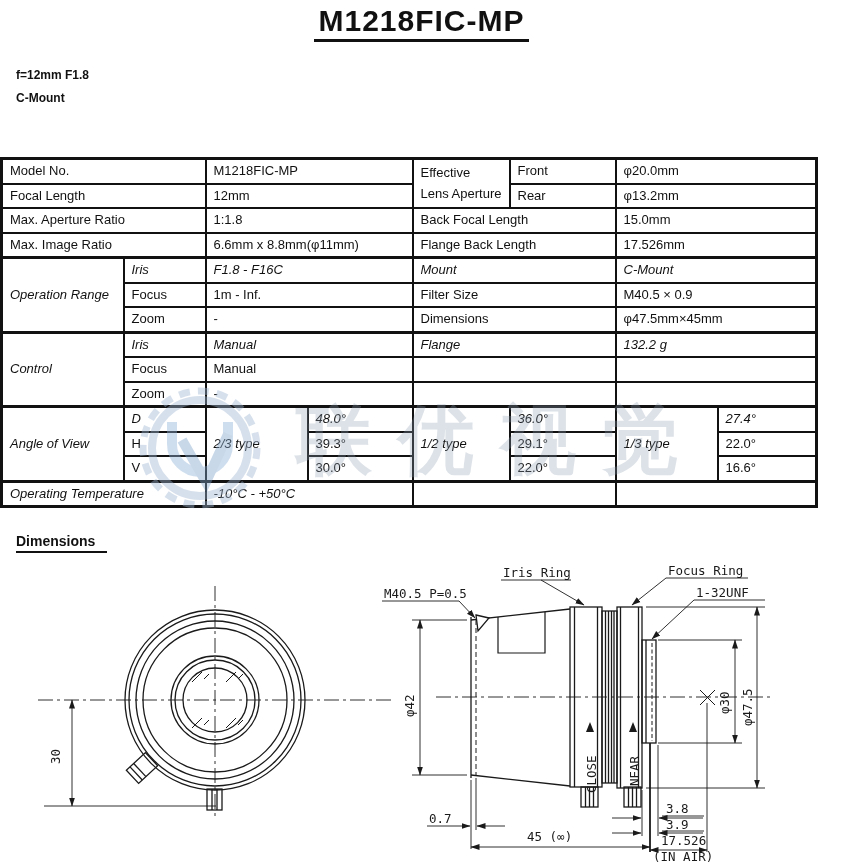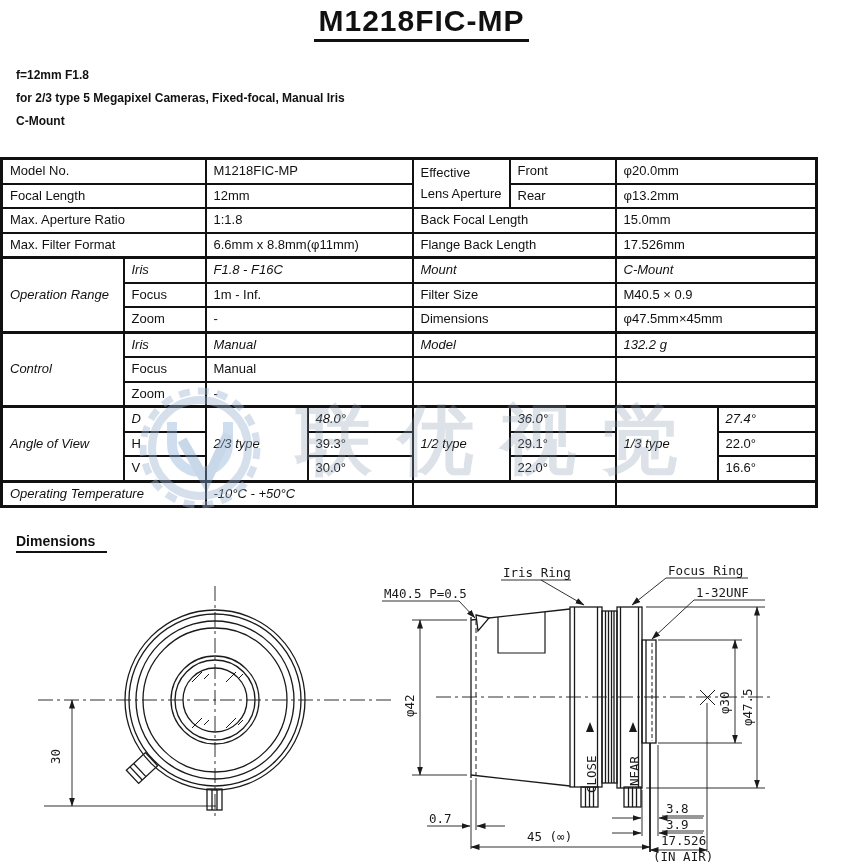--- a/index.html
+++ b/index.html
@@ -30,21 +30,20 @@
 <body>
 
 <div class="page">
 
   <div class="title-wrap">
     <span class="title">M1218FIC-MP</span>
   </div>
 
   <div class="subtitle">
     <div>f=12mm F1.8</div>
-    <div>for 2/3 type 5 Megapixel Cameras, Fixed-focal, Manual Iris</div>
     <div>C-Mount</div>
   </div>
 
   <div class="spec-table-wrap">
   <table class="spec">
     <colgroup>
       <col style="width:122px">
           <col style="width:82px">
           <col style="width:102px">
           <col style="width:105px">
@@ -70,21 +69,21 @@
       <td>Rear</td>
       <td colspan="2">φ13.2mm</td>
     </tr>
     <tr>
       <td colspan="2">Max. Aperture Ratio</td>
       <td colspan="2">1:1.8</td>
       <td colspan="2">Back Focal Length</td>
       <td colspan="2">15.0mm</td>
     </tr>
     <tr>
-      <td colspan="2">Max. Filter Format</td>
+      <td colspan="2">Max. Image Ratio</td>
       <td colspan="2">6.6mm x 8.8mm(φ11mm)</td>
       <td colspan="2">Flange Back Length</td>
       <td colspan="2">17.526mm</td>
     </tr>
     <tr>
       <td rowspan="3" class="sect">Operation Range</td>
       <td class="sect">Iris</td>
       <td colspan="2" class="sect">F1.8 - F16C</td>
       <td colspan="2" class="sect">Mount</td>
       <td colspan="2" class="sect">C-Mount</td>
@@ -98,21 +97,21 @@
     <tr>
       <td>Zoom</td>
       <td colspan="2">-</td>
       <td colspan="2">Dimensions</td>
       <td colspan="2">φ47.5mm×45mm</td>
     </tr>
     <tr>
       <td rowspan="3" class="sect">Control</td>
       <td class="sect">Iris</td>
       <td colspan="2" class="sect">Manual</td>
-      <td colspan="2" class="sect">Model</td>
+      <td colspan="2" class="sect">Flange</td>
       <td colspan="2" class="sect">132.2 g</td>
     </tr>
     <tr>
       <td>Focus</td>
       <td colspan="2">Manual</td>
       <td colspan="2"></td>
       <td colspan="2"></td>
     </tr>
     <tr>
       <td>Zoom</td>

